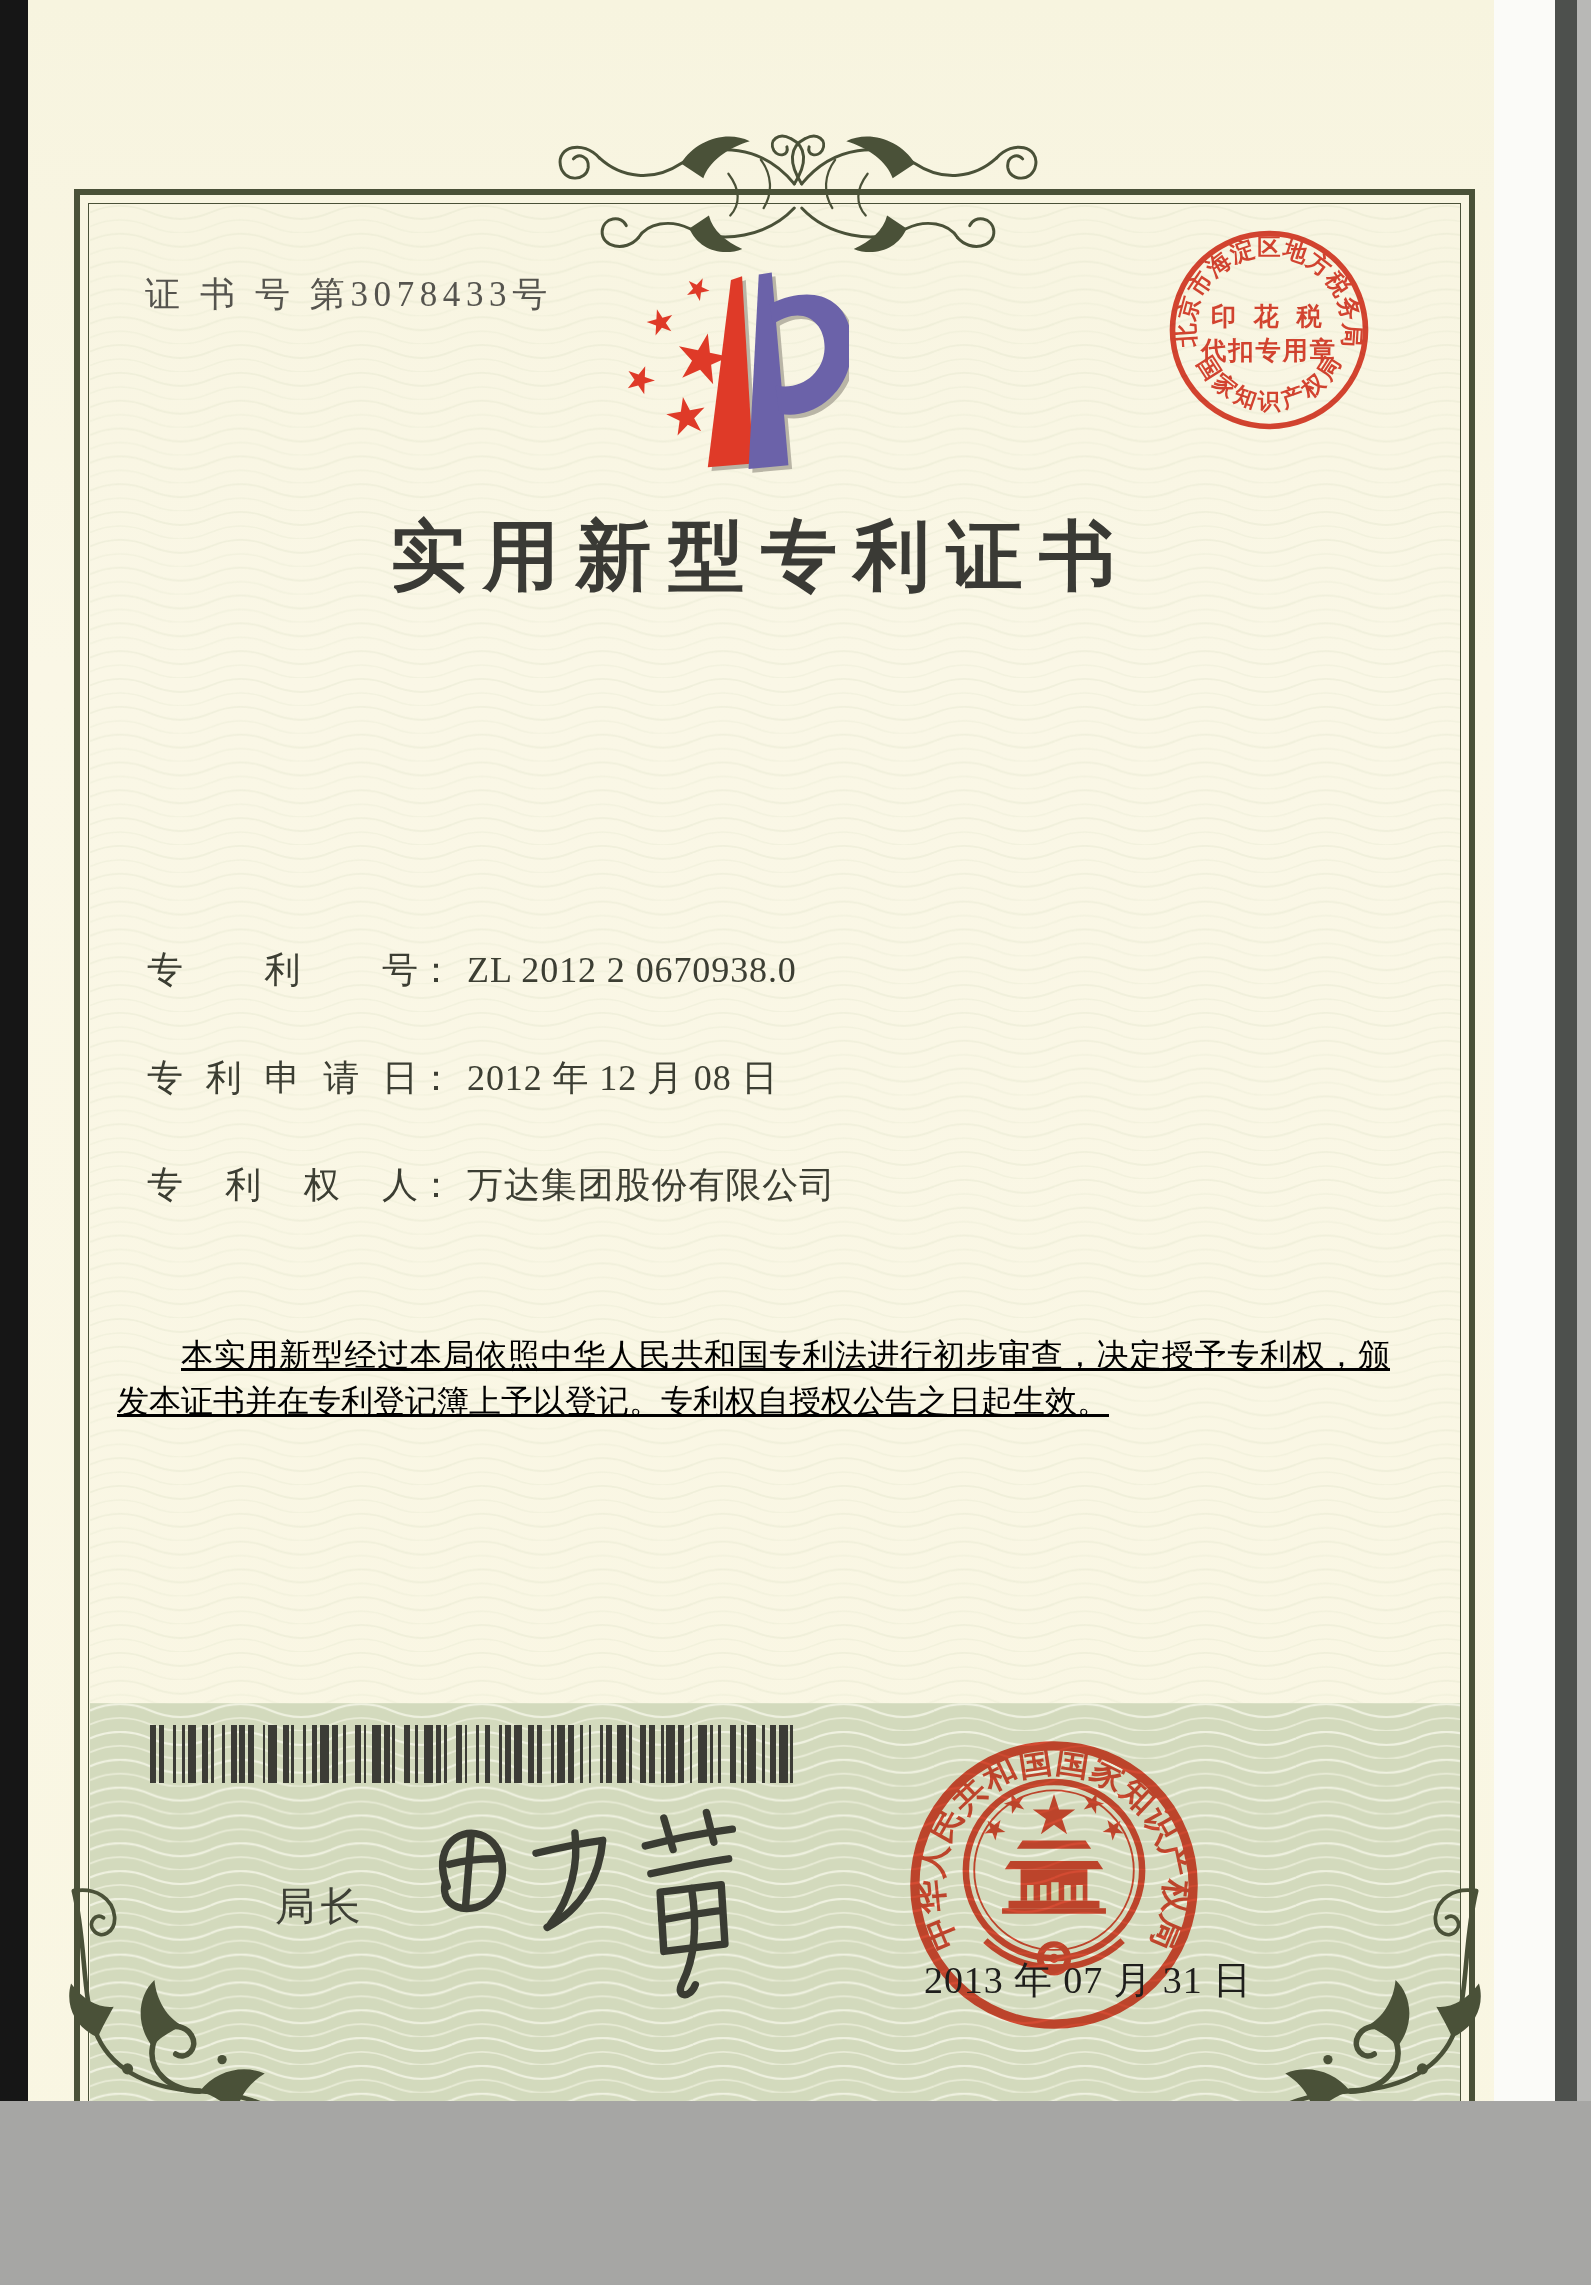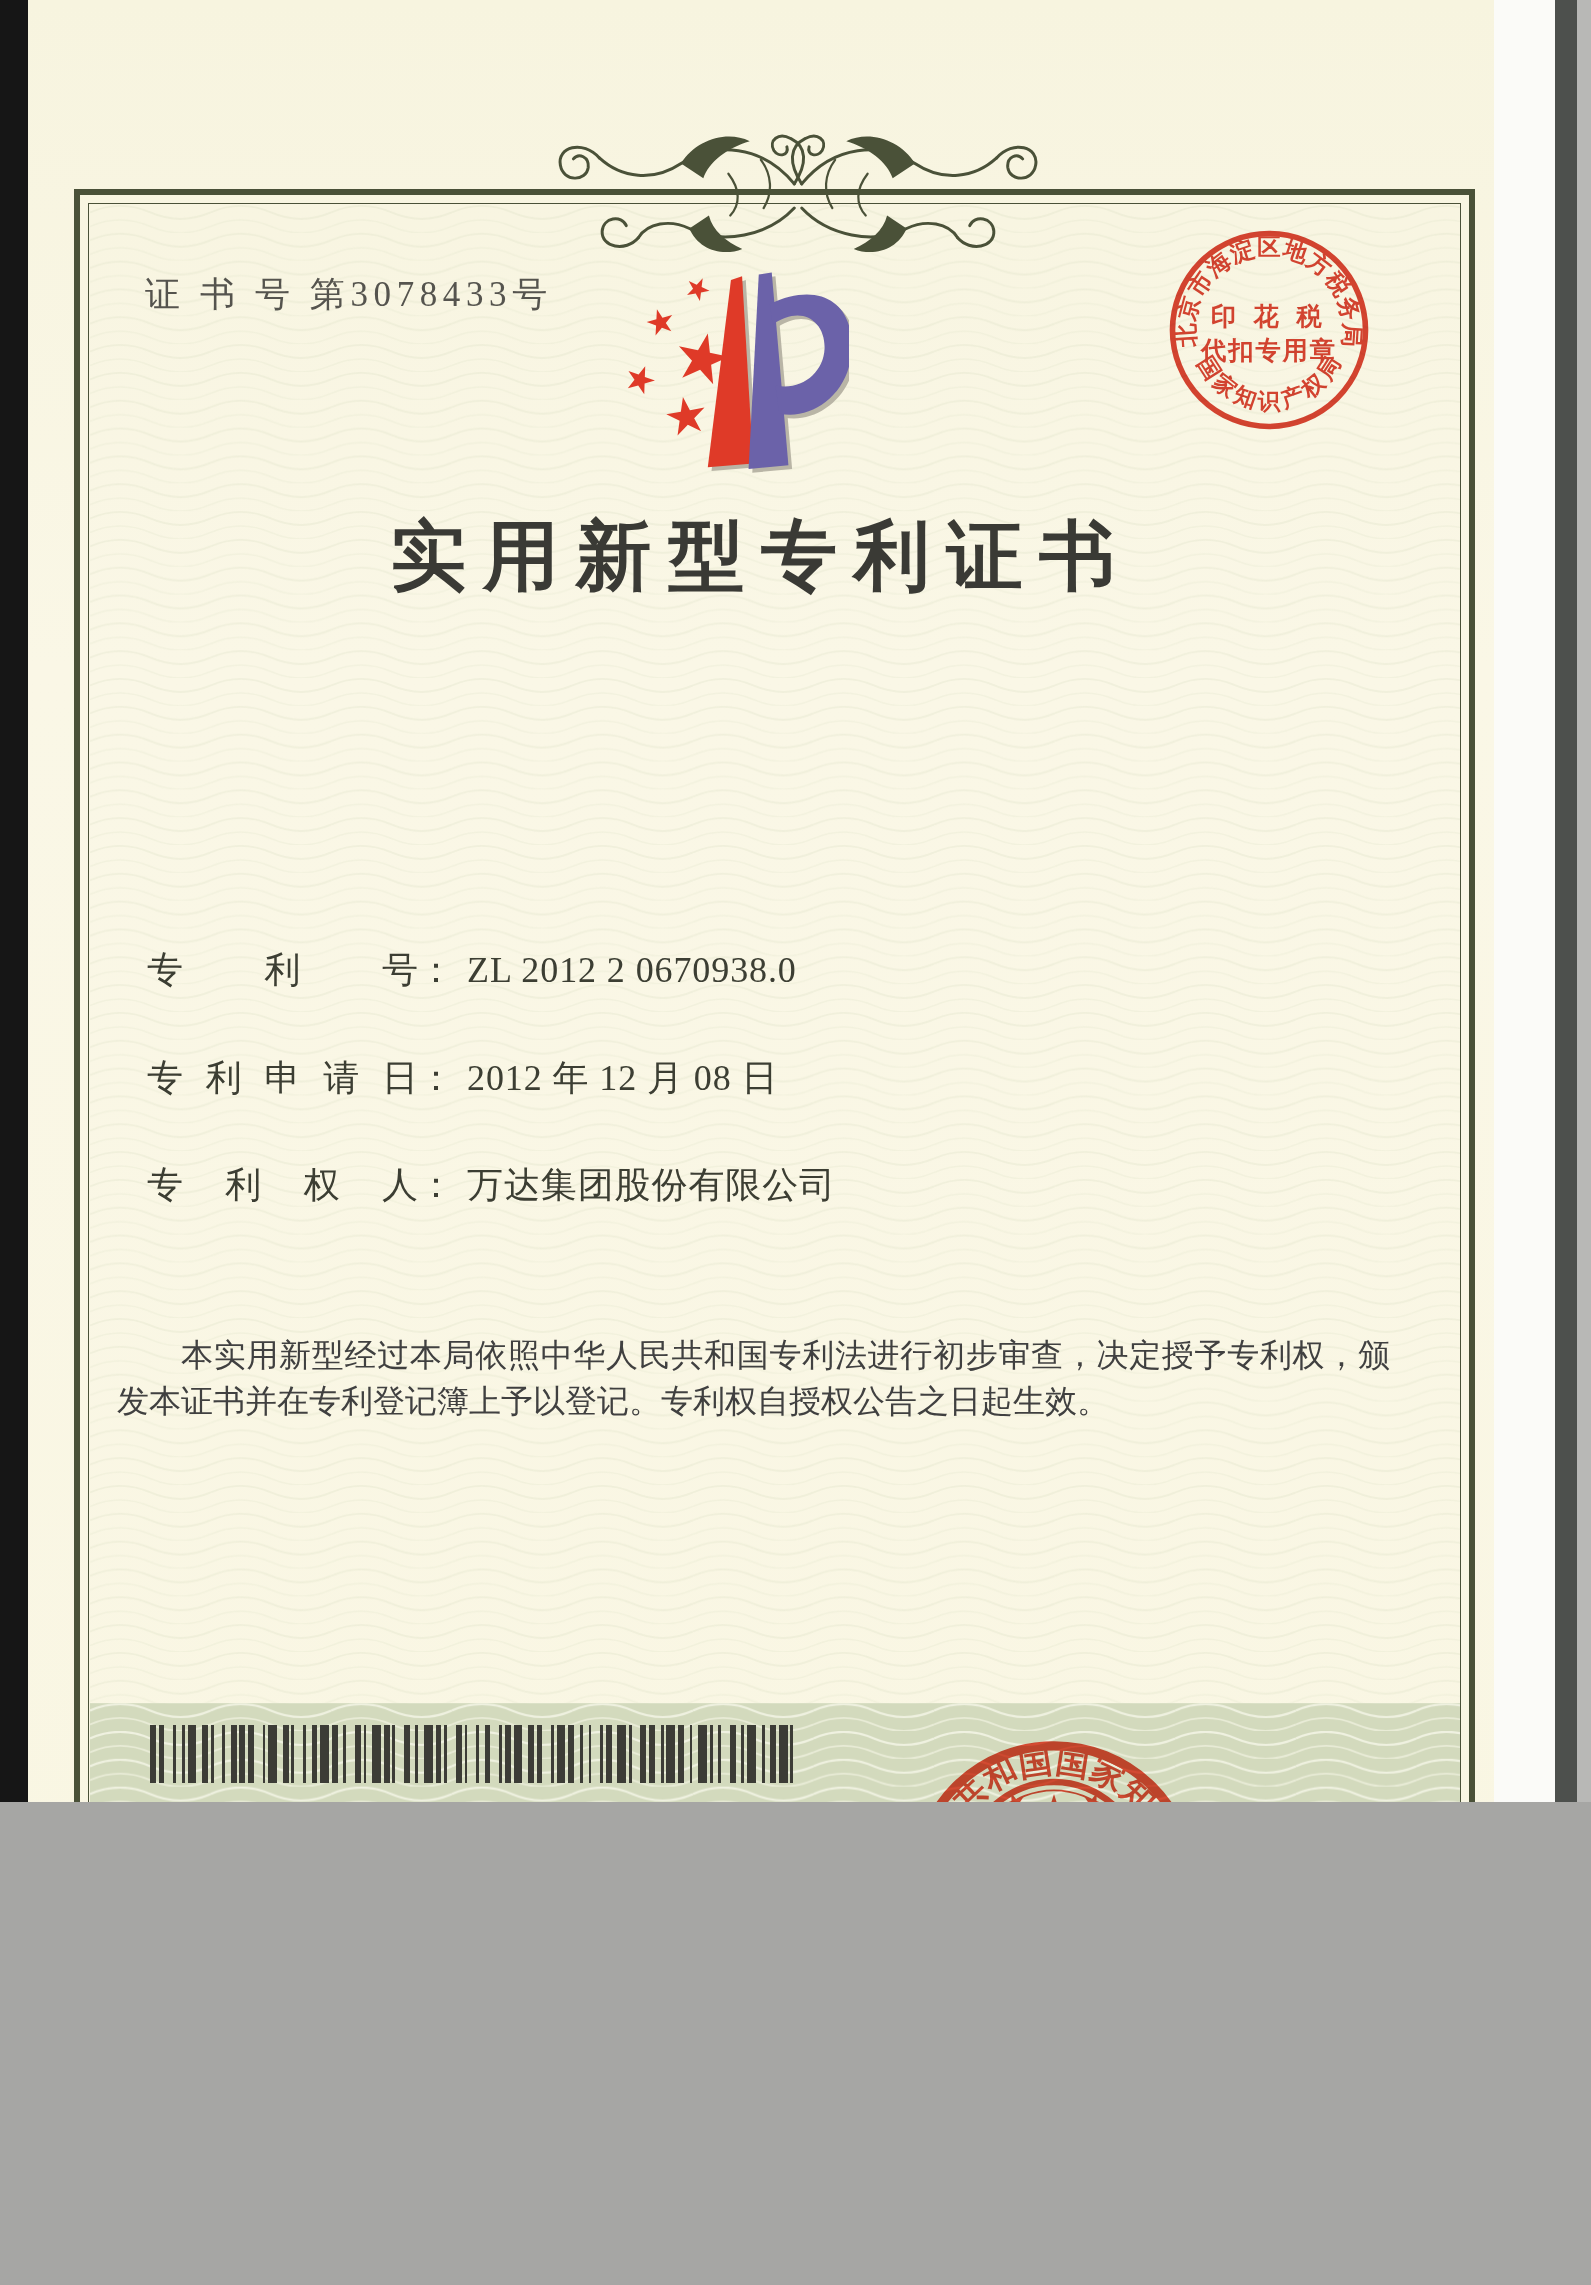--- a/index.html
+++ b/index.html
@@ -1,16 +1,16 @@
 <!DOCTYPE html>
 <html style="font-size:15px"><head>
 <meta charset="utf-8">
 <style>
   html,body{margin:0;padding:0;background:#a6a6a4;}
-  #stage{position:relative;width:1592px;height:1802px;overflow:hidden;background:#a6a6a4;
+  #stage{position:relative;width:1592px;height:2101px;overflow:hidden;background:#a6a6a4;
          font-family:"Liberation Serif","DejaVu Serif",serif;}
   
   .scan-left{position:absolute;left:0;top:0;width:28px;height:2286px;background:#161616;z-index:9;}
   .sheet-right{position:absolute;left:1492px;top:0;width:65px;height:2263px;background:#fbfbf8;z-index:1;}
   .scan-dark-right{position:absolute;left:1555px;top:0;width:24px;height:2286px;background:#4d504d;z-index:1;}
   .scan-light-right{position:absolute;left:1577px;top:0;width:15px;height:2286px;background:#b8b8b6;z-index:1;}
   .sheet-bottom{position:absolute;left:853px;top:2159px;width:738px;height:74px;background:#f4f4f1;transform:rotate(-1.4deg);z-index:2;}
   .scan-dark-bottom{position:absolute;left:0;top:2226px;width:1592px;height:59px;background:#434341;z-index:3;}
   .scan-light-bottomright{position:absolute;left:965px;top:2269px;width:627px;height:16.7px;background:#b5b5b3;z-index:4;}
   
@@ -29,21 +29,21 @@
   
   .cert-no{position:absolute;left:145px;top:271px;z-index:6;font-size:35px;letter-spacing:5.6px;color:#55544e;}
   .logo{position:absolute;left:612px;top:267px;width:237px;height:215px;z-index:6;}
   .title{position:absolute;left:297px;top:506px;width:928px;z-index:6;text-align:center;
          font-size:76px;font-weight:700;letter-spacing:16.7px;color:#3a3a35;}
   .frow{position:absolute;left:147px;z-index:6;font-size:36px;color:#3c3e33;white-space:nowrap;}
   .flabel{display:inline-block;width:271px;text-align:justify;text-align-last:justify;vertical-align:bottom;}
   .fcolon{display:inline-block;margin-right:13px;}
   .fval{letter-spacing:0.9px;}
   .body-text{position:absolute;left:117px;top:1332px;width:1273px;z-index:6;
-             font-size:32px;line-height:46px;color:#404040;text-align:justify;}
+             font-size:32px;line-height:46px;color:#000000;text-align:justify;text-decoration:underline;}
   .body-text p{margin:0;text-indent:2em;}
   .barcode{position:absolute;left:150px;top:1725px;width:742px;height:58px;z-index:6;display:flex;align-items:stretch;}
   .barcode span{display:block;height:100%;}
   .bbar{background:#3c3c36;}
   .bsp{background:transparent;}
   .signer-title{position:absolute;left:275px;top:1879px;z-index:6;font-size:40px;letter-spacing:5.6px;color:#3e4036;}
   .signature{position:absolute;left:367px;top:1794px;width:464px;height:213px;z-index:6;}
   .seal{position:absolute;left:900px;top:1731px;width:308px;height:308px;z-index:7;mix-blend-mode:multiply;opacity:.95;}
   .seal-date{position:absolute;left:924px;top:1955px;width:334px;z-index:8;font-size:38px;letter-spacing:0.9px;color:#1e1e1c;white-space:nowrap;}
   .tax-stamp{position:absolute;left:1165px;top:226px;width:208px;height:208px;z-index:7;mix-blend-mode:multiply;opacity:.95;}

